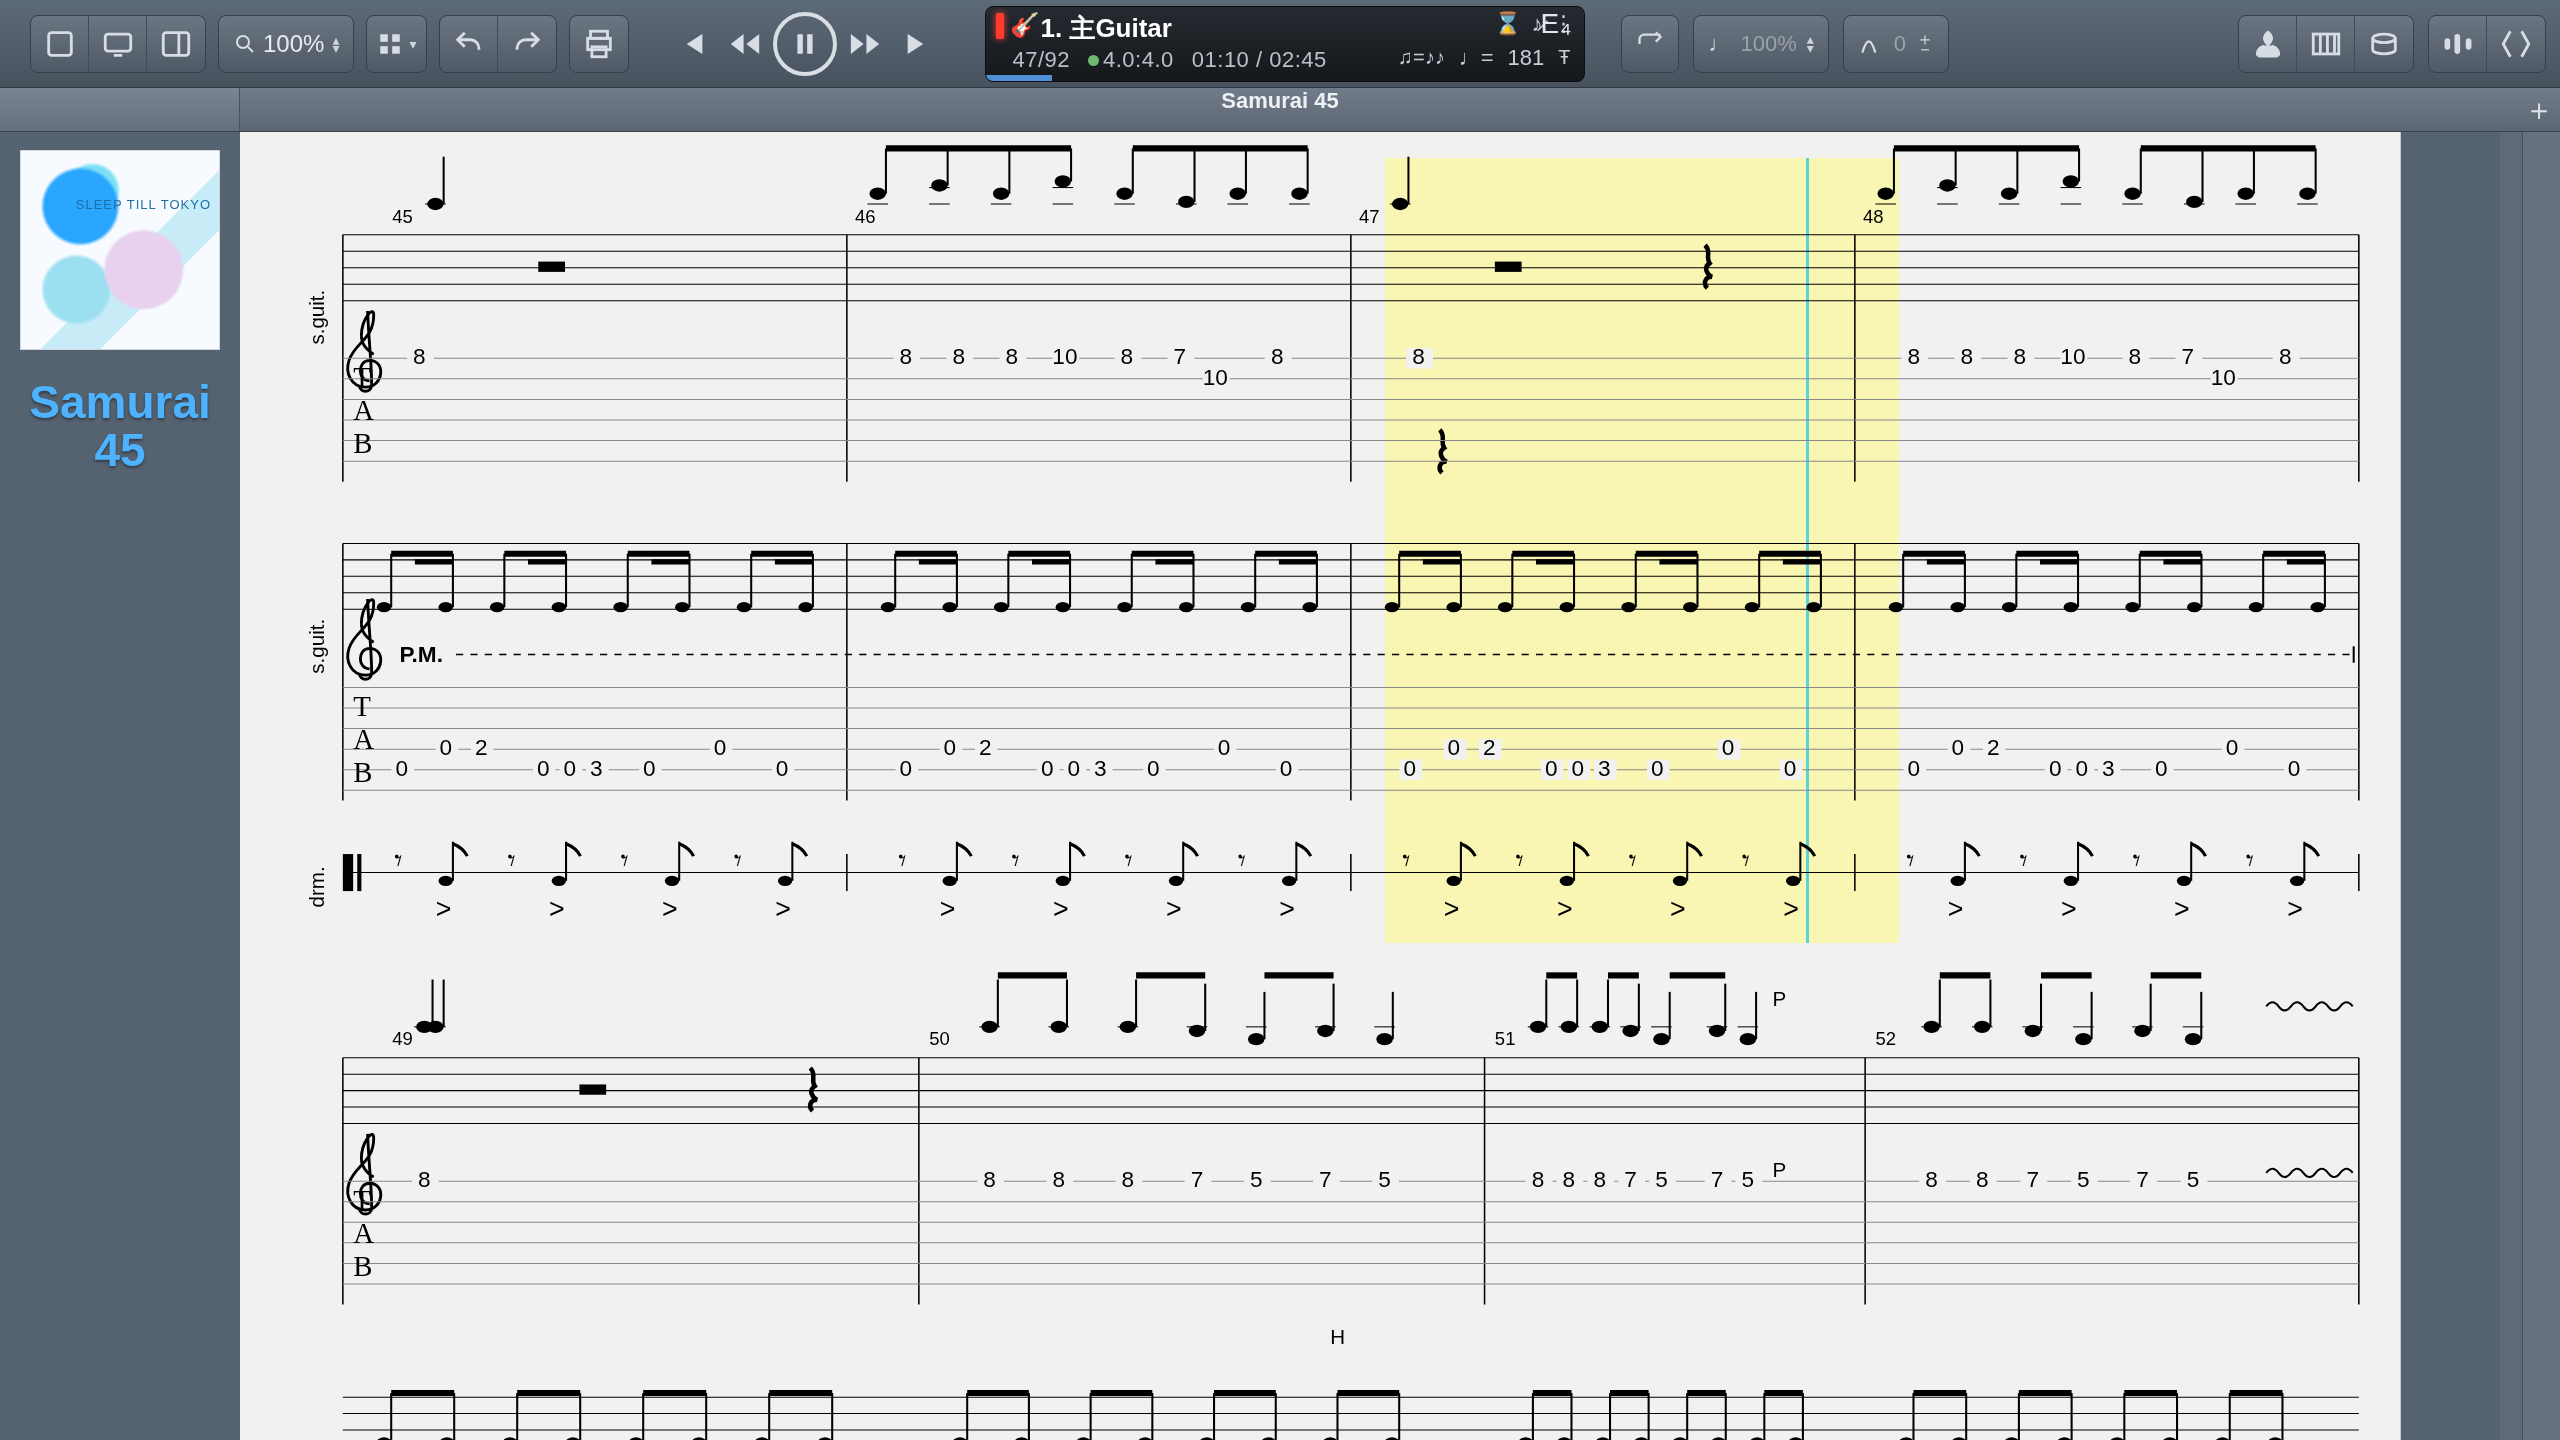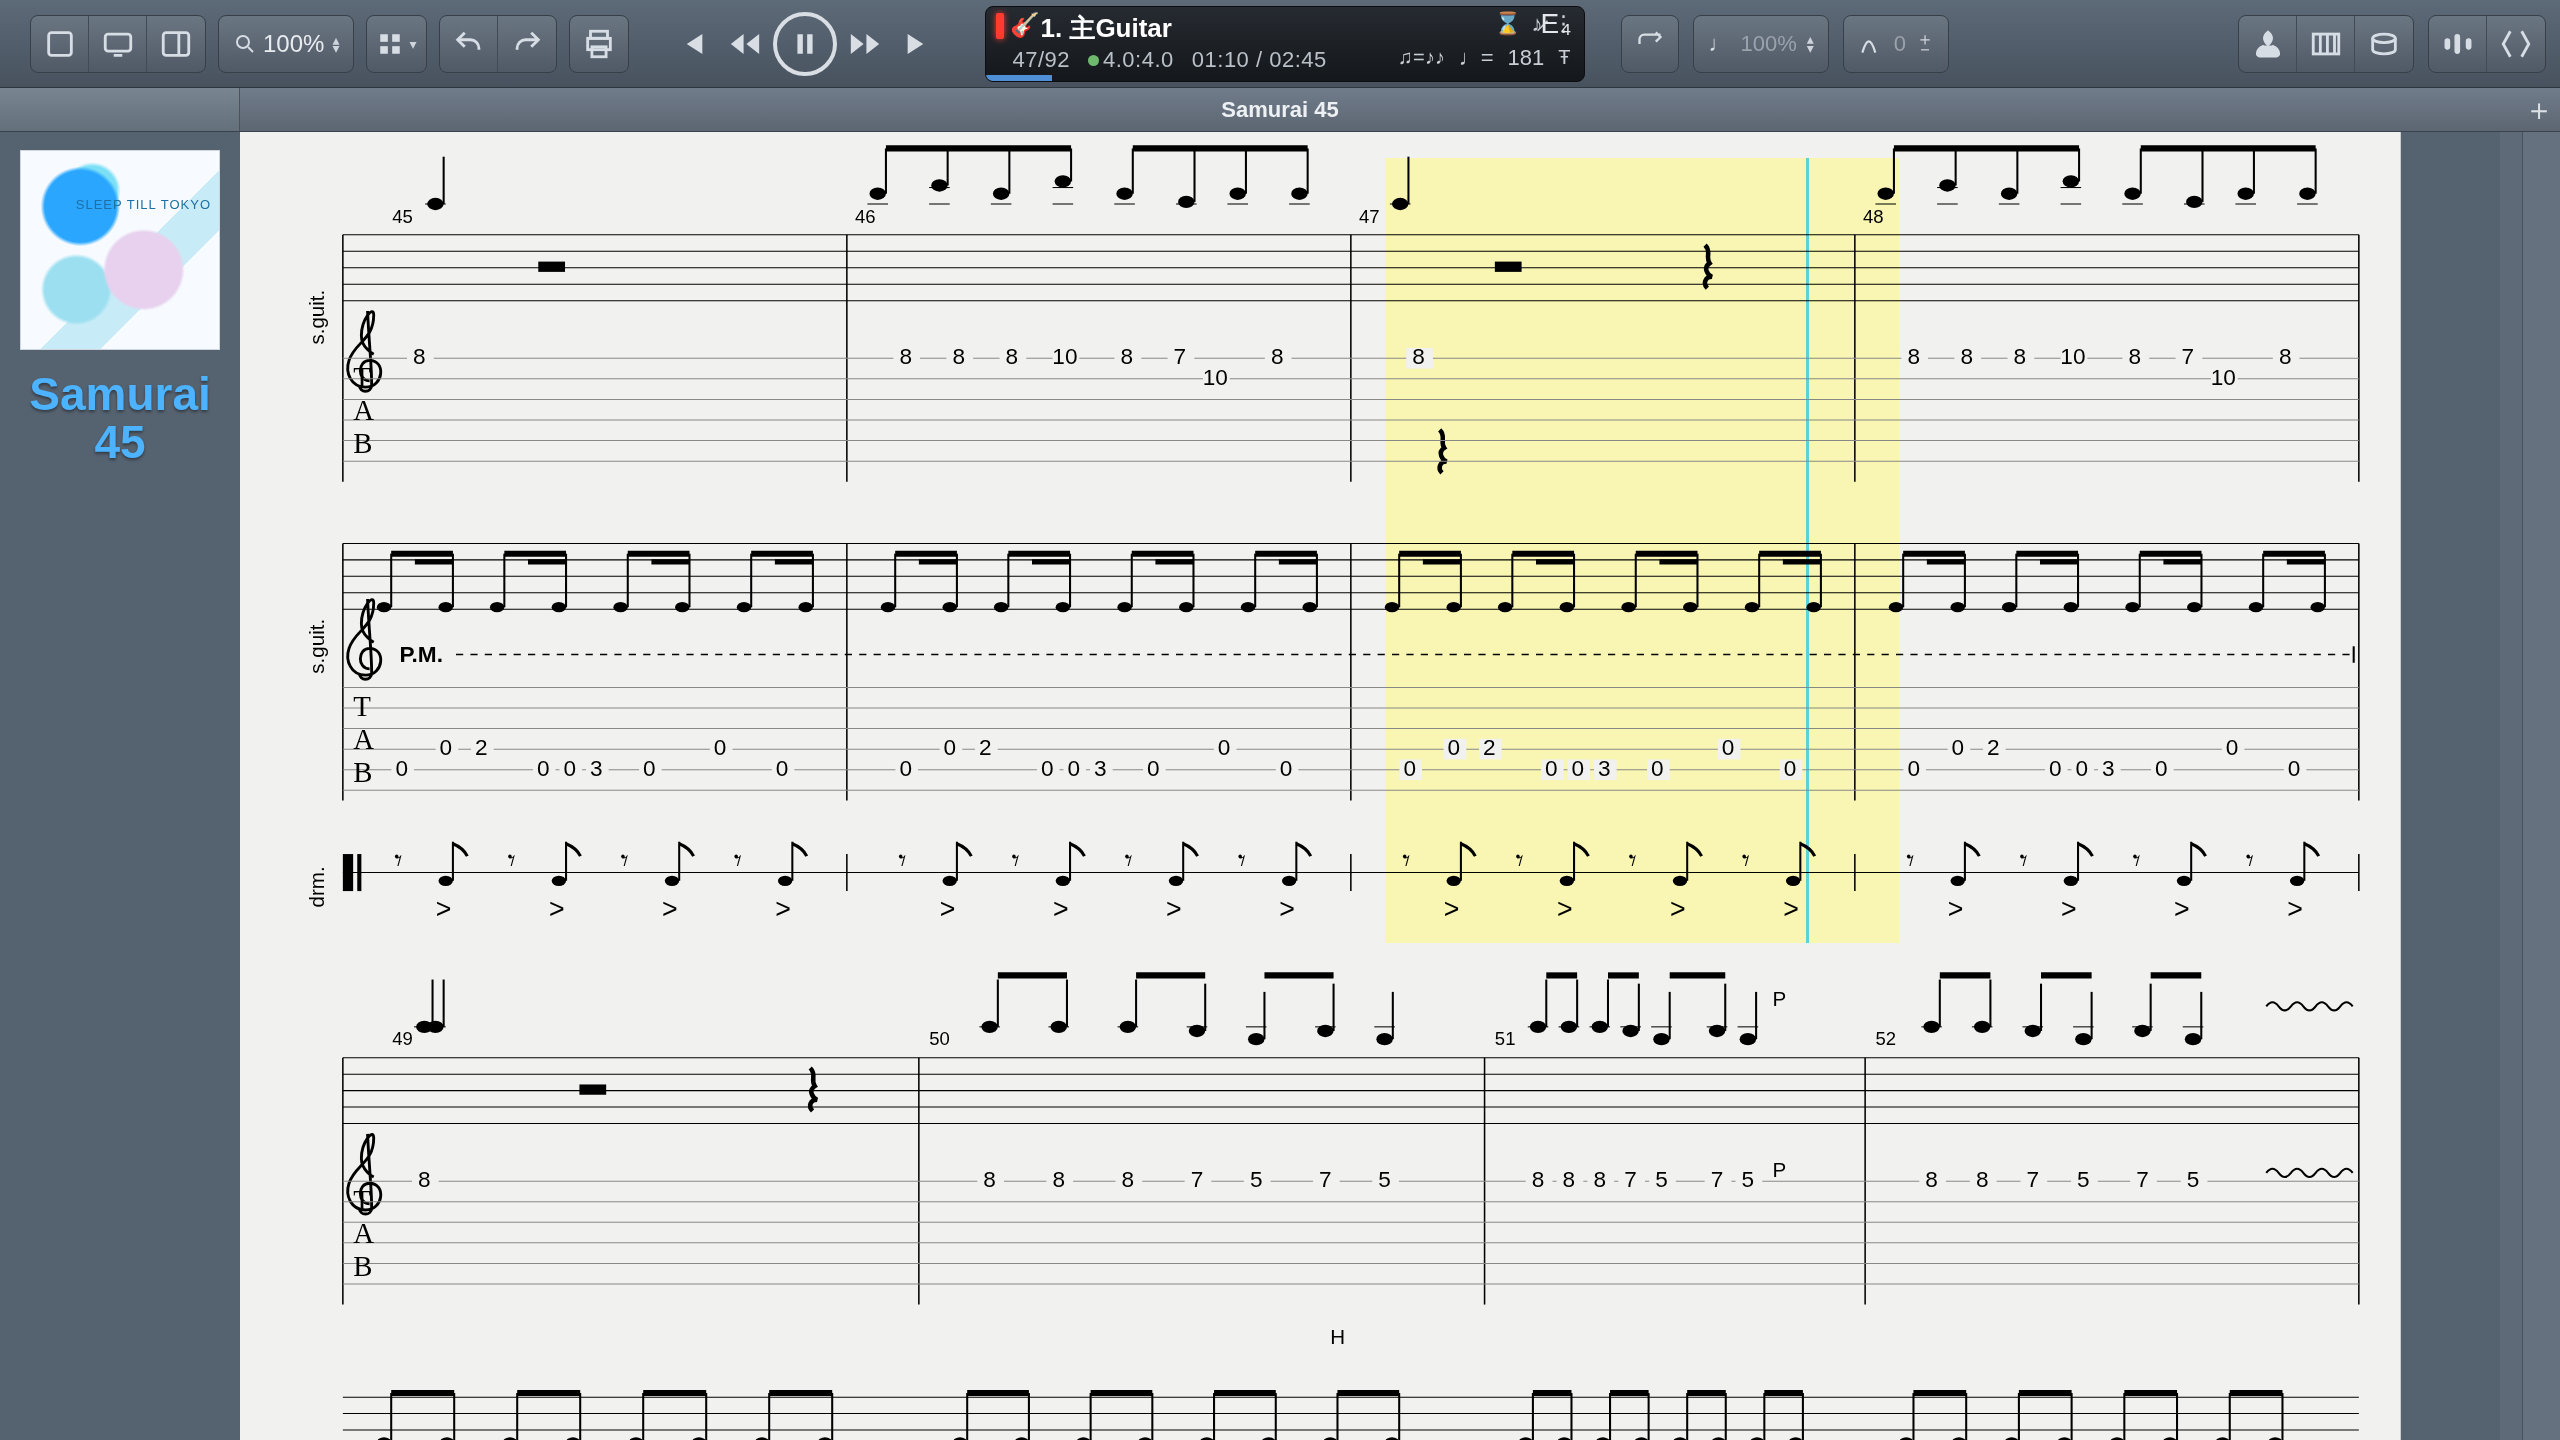--- a/index.html
+++ b/index.html
@@ -36,29 +36,29 @@
   #far-right .tb-group{height:58px}
 
   
   #transport{display:flex;align-items:center;gap:2px;margin-left:24px}
   #transport .t-btn{width:52px;height:52px;display:flex;align-items:center;justify-content:center;cursor:pointer}
   #transport .t-btn svg{fill:#d9dee4}
   #transport .play{width:64px;height:64px;border:4px solid #d9dee4;border-radius:50%}
   #transport .play svg{width:26px;height:26px}
 
   
-  #tabbar{height:44px;background:linear-gradient(#717c8a,#5c6673);display:flex;align-items:center;justify-content:center;position:relative;border-bottom:1px solid #3a424c}
+  #tabbar{height:44px;background:linear-gradient(#717c8a,#5c6673);display:flex;justify-content:center;position:relative;border-bottom:1px solid #3a424c}
   #tabbar .tab-title{font-weight:700;color:#eef1f4;font-size:22px}
   #tabbar .tab-edge{position:absolute;left:0;top:0;bottom:0;width:240px;background:linear-gradient(#7a8592,#646f7c);border-right:1px solid #4a525c}
   #tabbar .plus{position:absolute;right:6px;top:2px;font-size:30px;color:#dde1e6;cursor:pointer}
 
   
   #workspace{position:relative;height:calc(1440px - 88px - 44px);display:flex}
   #sidebar{width:240px;flex:0 0 240px;background:#556270;padding:18px 10px;text-align:center}
-  #sidebar .art{width:200px;height:200px;margin:0 auto 20px;background:#f7fbff;border:1px solid #cfd6dd;position:relative;overflow:hidden}
+  #sidebar .art{width:200px;height:200px;margin:0 auto 28px;background:#f7fbff;border:1px solid #cfd6dd;position:relative;overflow:hidden}
   #sidebar .art .smear{position:absolute;inset:0;background:
       radial-gradient(circle at 30% 28%,#2aa6ff 0 18%,transparent 20%),
       radial-gradient(circle at 36% 20%,#7bdff6 0 12%,transparent 14%),
       radial-gradient(circle at 62% 60%,#e7d1ee 0 22%,transparent 24%),
       radial-gradient(circle at 28% 70%,#9cdff0 0 16%,transparent 18%),
       linear-gradient(135deg,transparent 0 55%,#c7ecf7 55% 70%,transparent 70%)}
   #sidebar .art .txt{position:absolute;right:8px;top:46px;font-size:13px;color:#1d6fa5;letter-spacing:1px}
   #sidebar .song-title{font-size:46px;line-height:1.05;color:#4db3ff;font-weight:700;text-shadow:0 2px 3px rgba(0,0,0,.4)}
 
   #sheet-wrap{flex:1;position:relative;overflow:hidden;background:#556270}

